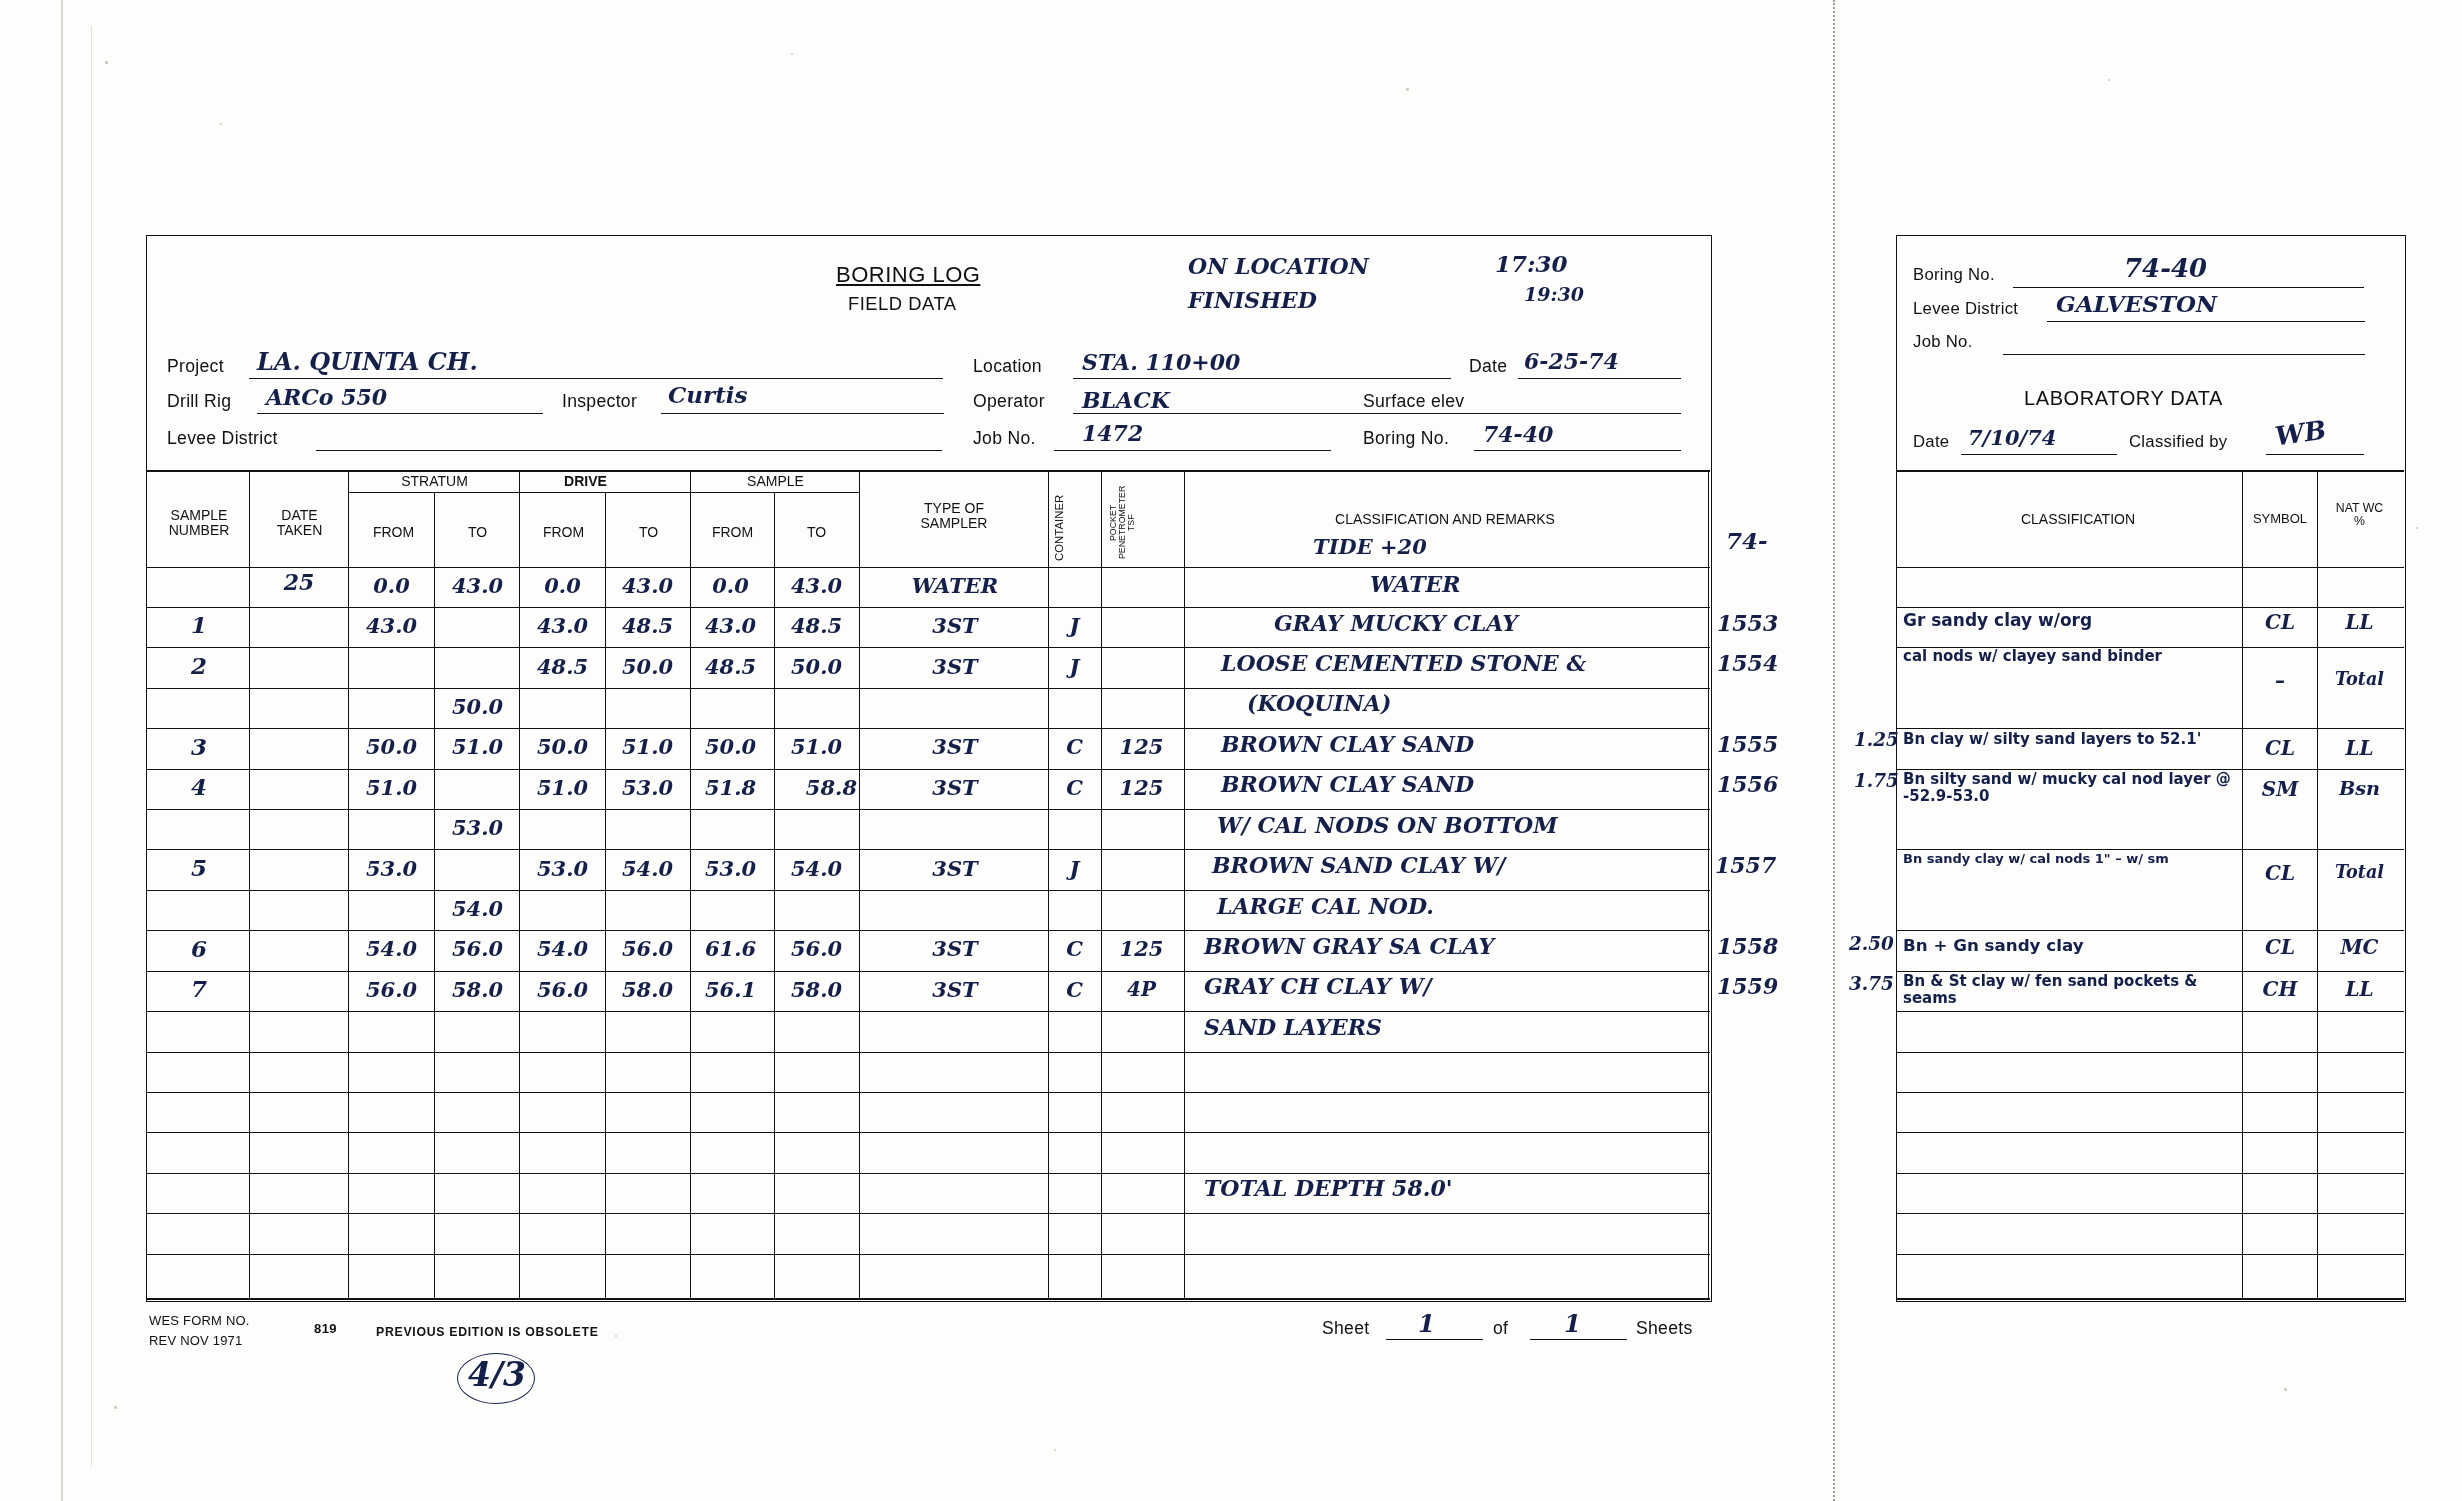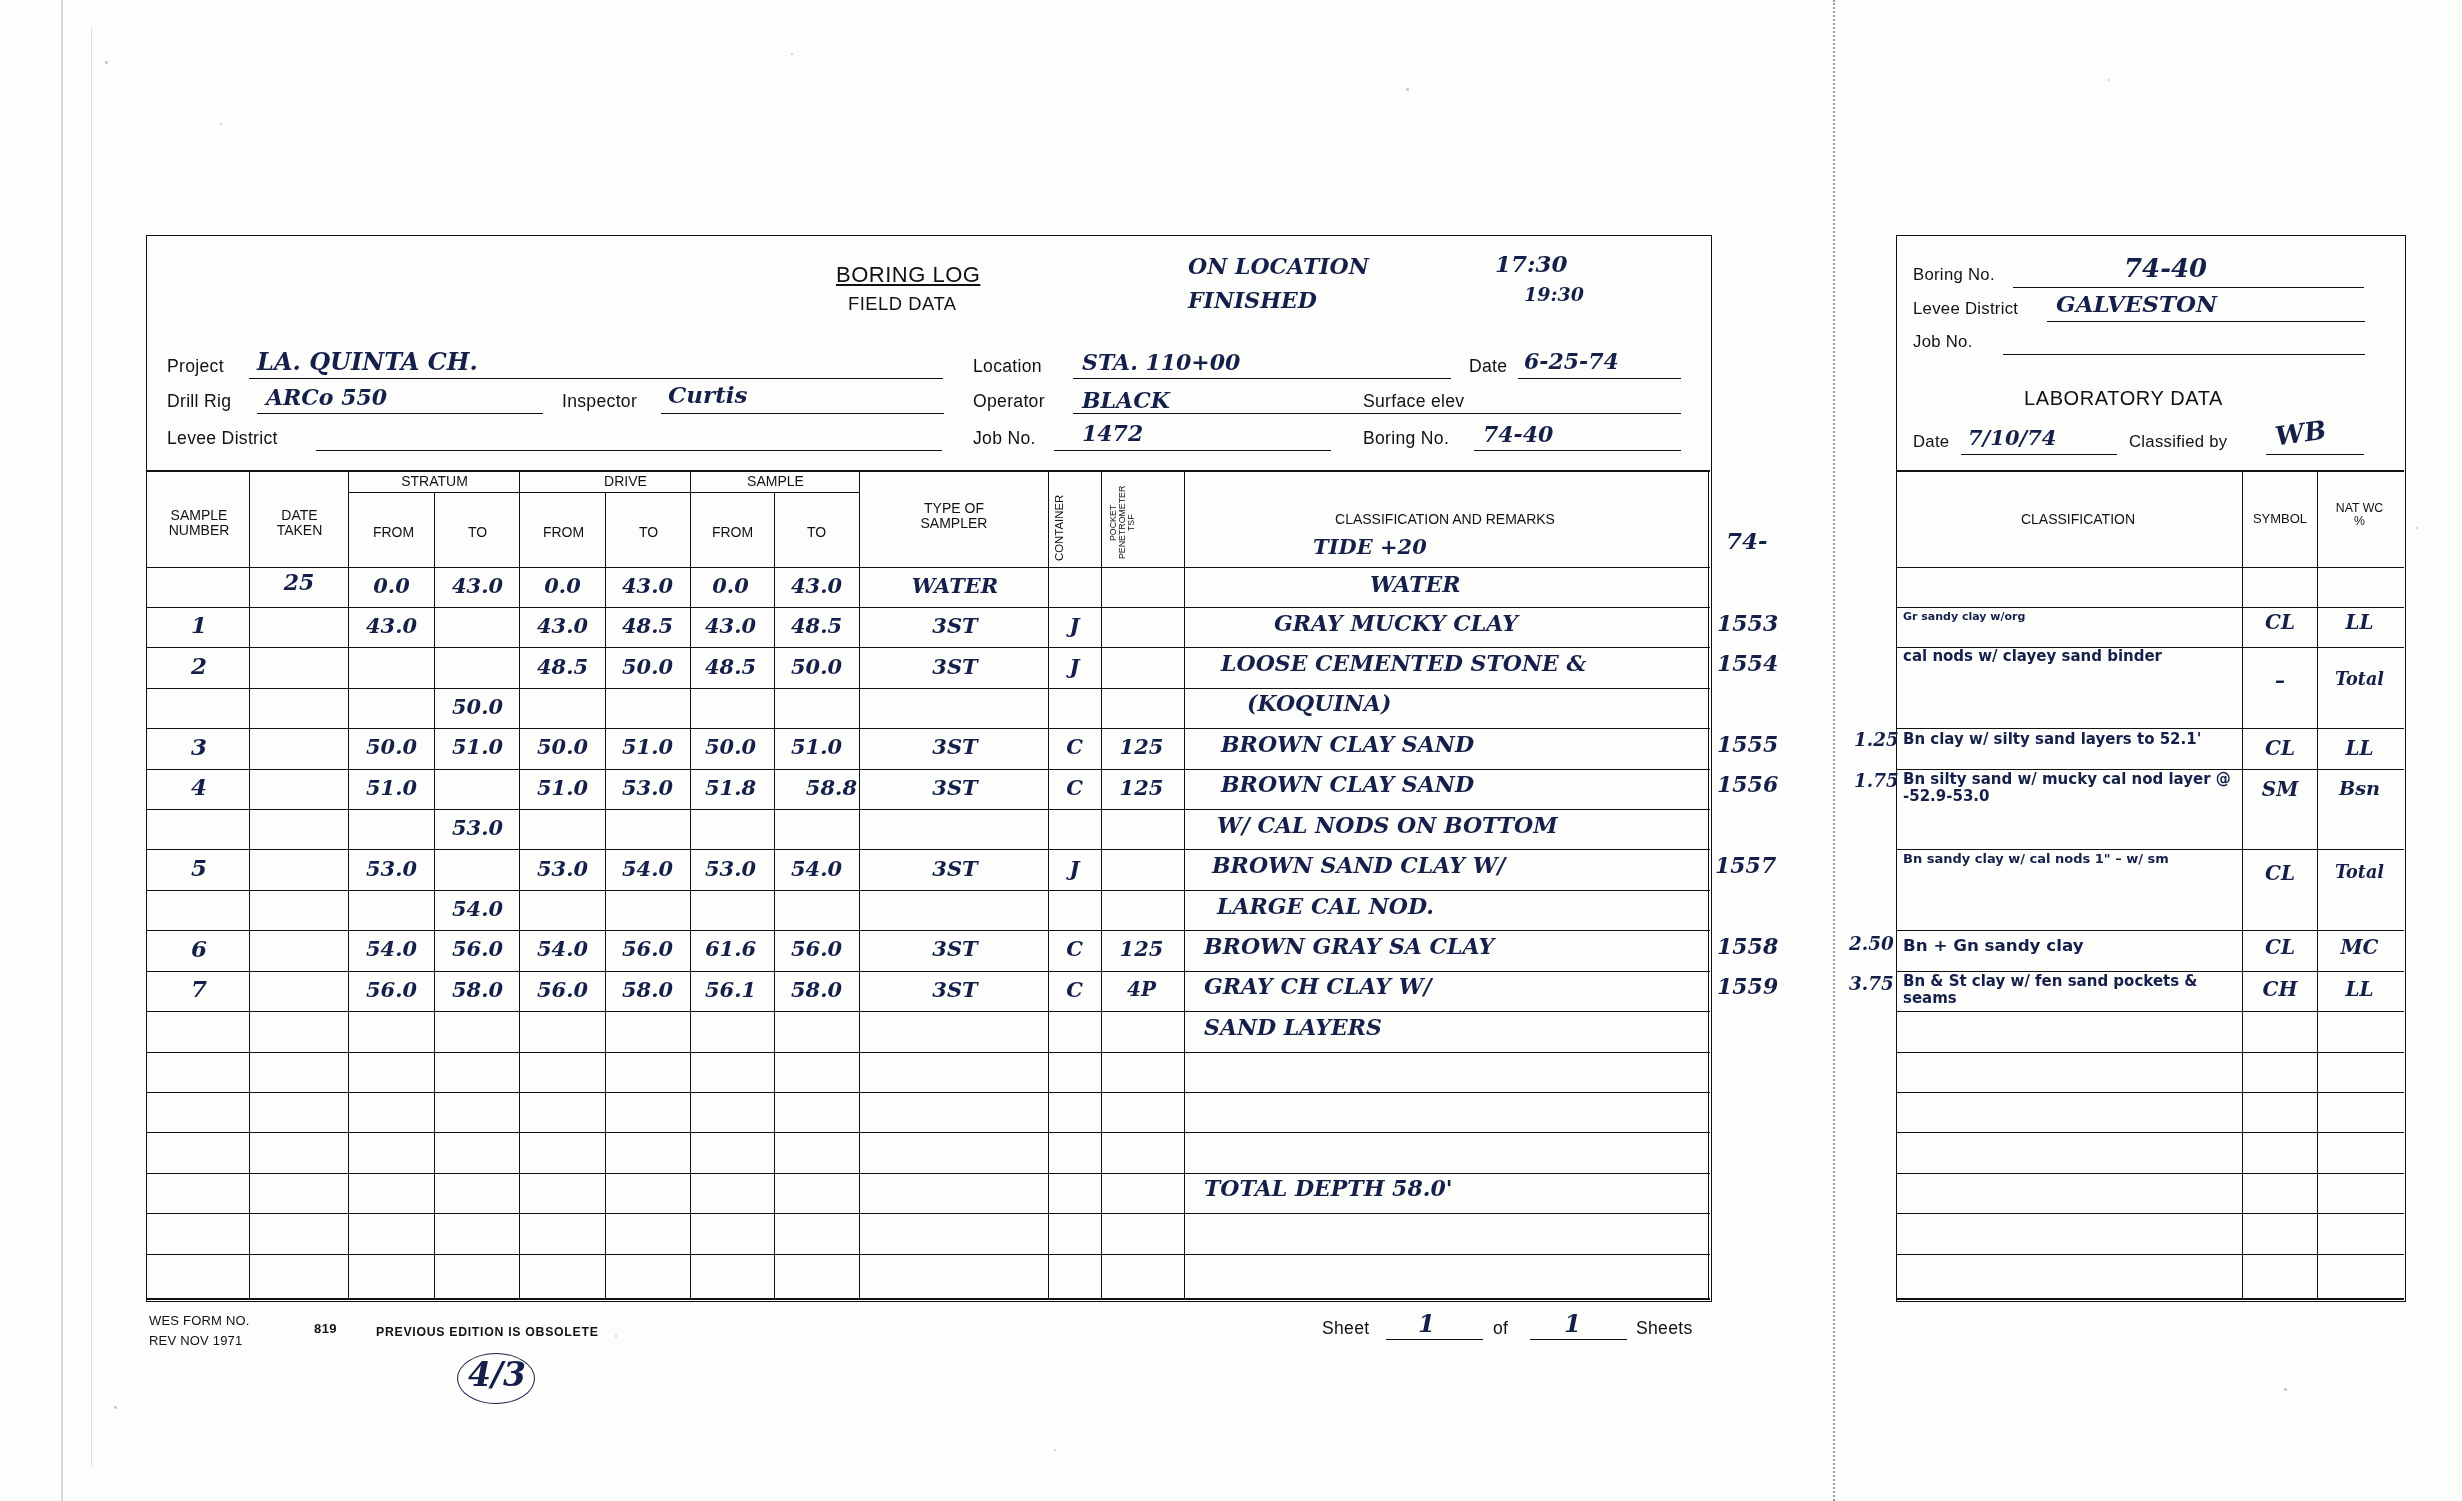--- a/index.html
+++ b/index.html
@@ -119,21 +119,21 @@
 <div class="vline" style="left:774px;top:492px;height:808px;"></div>
 <div class="vline" style="left:859px;top:470px;height:830px;"></div>
 <div class="vline" style="left:1048px;top:470px;height:830px;"></div>
 <div class="vline" style="left:1101px;top:470px;height:830px;"></div>
 <div class="vline" style="left:1184px;top:470px;height:830px;"></div>
 <div class="vline" style="left:1708px;top:470px;height:830px;"></div>
 
 <div class="lbl-c" style="left:155px;top:508px;width:88px;">SAMPLE<br>NUMBER</div>
 <div class="lbl-c" style="left:259px;top:508px;width:81px;">DATE<br>TAKEN</div>
 <div class="lbl-c" style="left:353px;top:474px;width:163px;">STRATUM</div>
-<div class="lbl-c" style="left:544px;top:474px;width:163px;">DRIVE</div>
+<div class="lbl-c" style="left:504px;top:474px;width:163px;font-weight:bold;">DRIVE</div>
 <div class="lbl-c" style="left:694px;top:474px;width:163px;">SAMPLE</div>
 <div class="lbl-c" style="left:355px;top:525px;width:77px;">FROM</div>
 <div class="lbl-c" style="left:439px;top:525px;width:77px;">TO</div>
 <div class="lbl-c" style="left:525px;top:525px;width:77px;">FROM</div>
 <div class="lbl-c" style="left:610px;top:525px;width:77px;">TO</div>
 <div class="lbl-c" style="left:694px;top:525px;width:77px;">FROM</div>
 <div class="lbl-c" style="left:778px;top:525px;width:77px;">TO</div>
 <div class="lbl-c" style="left:864px;top:501px;width:180px;">TYPE OF<br>SAMPLER</div>
 <div class="vlabel" style="left:1054px;top:492px;height:72px;width:40px;">CONTAINER</div>
 <div class="vlabel" style="left:1109px;top:481px;height:83px;width:72px;font-size:8.8px;">POCKET<br>PENETROMETER<br>TSF</div>
@@ -327,21 +327,21 @@
 <div class="hline" style="left:1896px;top:971px;width:508px;"></div>
 <div class="hline" style="left:1896px;top:1011px;width:508px;"></div>
 <div class="hline" style="left:1896px;top:1052px;width:508px;"></div>
 <div class="hline" style="left:1896px;top:1092px;width:508px;"></div>
 <div class="hline" style="left:1896px;top:1132px;width:508px;"></div>
 <div class="hline" style="left:1896px;top:1173px;width:508px;"></div>
 <div class="hline" style="left:1896px;top:1213px;width:508px;"></div>
 <div class="hline" style="left:1896px;top:1254px;width:508px;"></div>
 <div class="hline2" style="left:1896px;top:1298px;width:508px;"></div>
 
-<div class="hws" style="left:1903px;top:610px;font-size:11px;">Gr sandy clay w/org</div>
+<div class="hws" style="left:1903px;top:610px;font-size:17px;">Gr sandy clay w/org</div>
 <div class="hwc" style="left:2245px;top:610px;width:70px;font-size:20px;">CL</div>
 <div class="hwc" style="left:2321px;top:610px;width:77px;font-size:20px;">LL</div>
 
 <div class="hws" style="left:1903px;top:648px;font-size:15px;line-height:1.15;width:334px;white-space:normal;">cal nods w/ clayey sand binder</div>
 <div class="hwc" style="left:2245px;top:668px;width:70px;font-size:20px;">–</div>
 <div class="hwc" style="left:2321px;top:668px;width:77px;font-size:17.6px;">Total</div>
 
 <div class="hw" style="left:1854px;top:729px;font-size:18.4px;">1.25</div>
 <div class="hws" style="left:1903px;top:731px;font-size:15px;line-height:1.15;width:334px;white-space:normal;">Bn clay w/ silty sand layers to 52.1'</div>
 <div class="hwc" style="left:2245px;top:736px;width:70px;font-size:20px;">CL</div>

